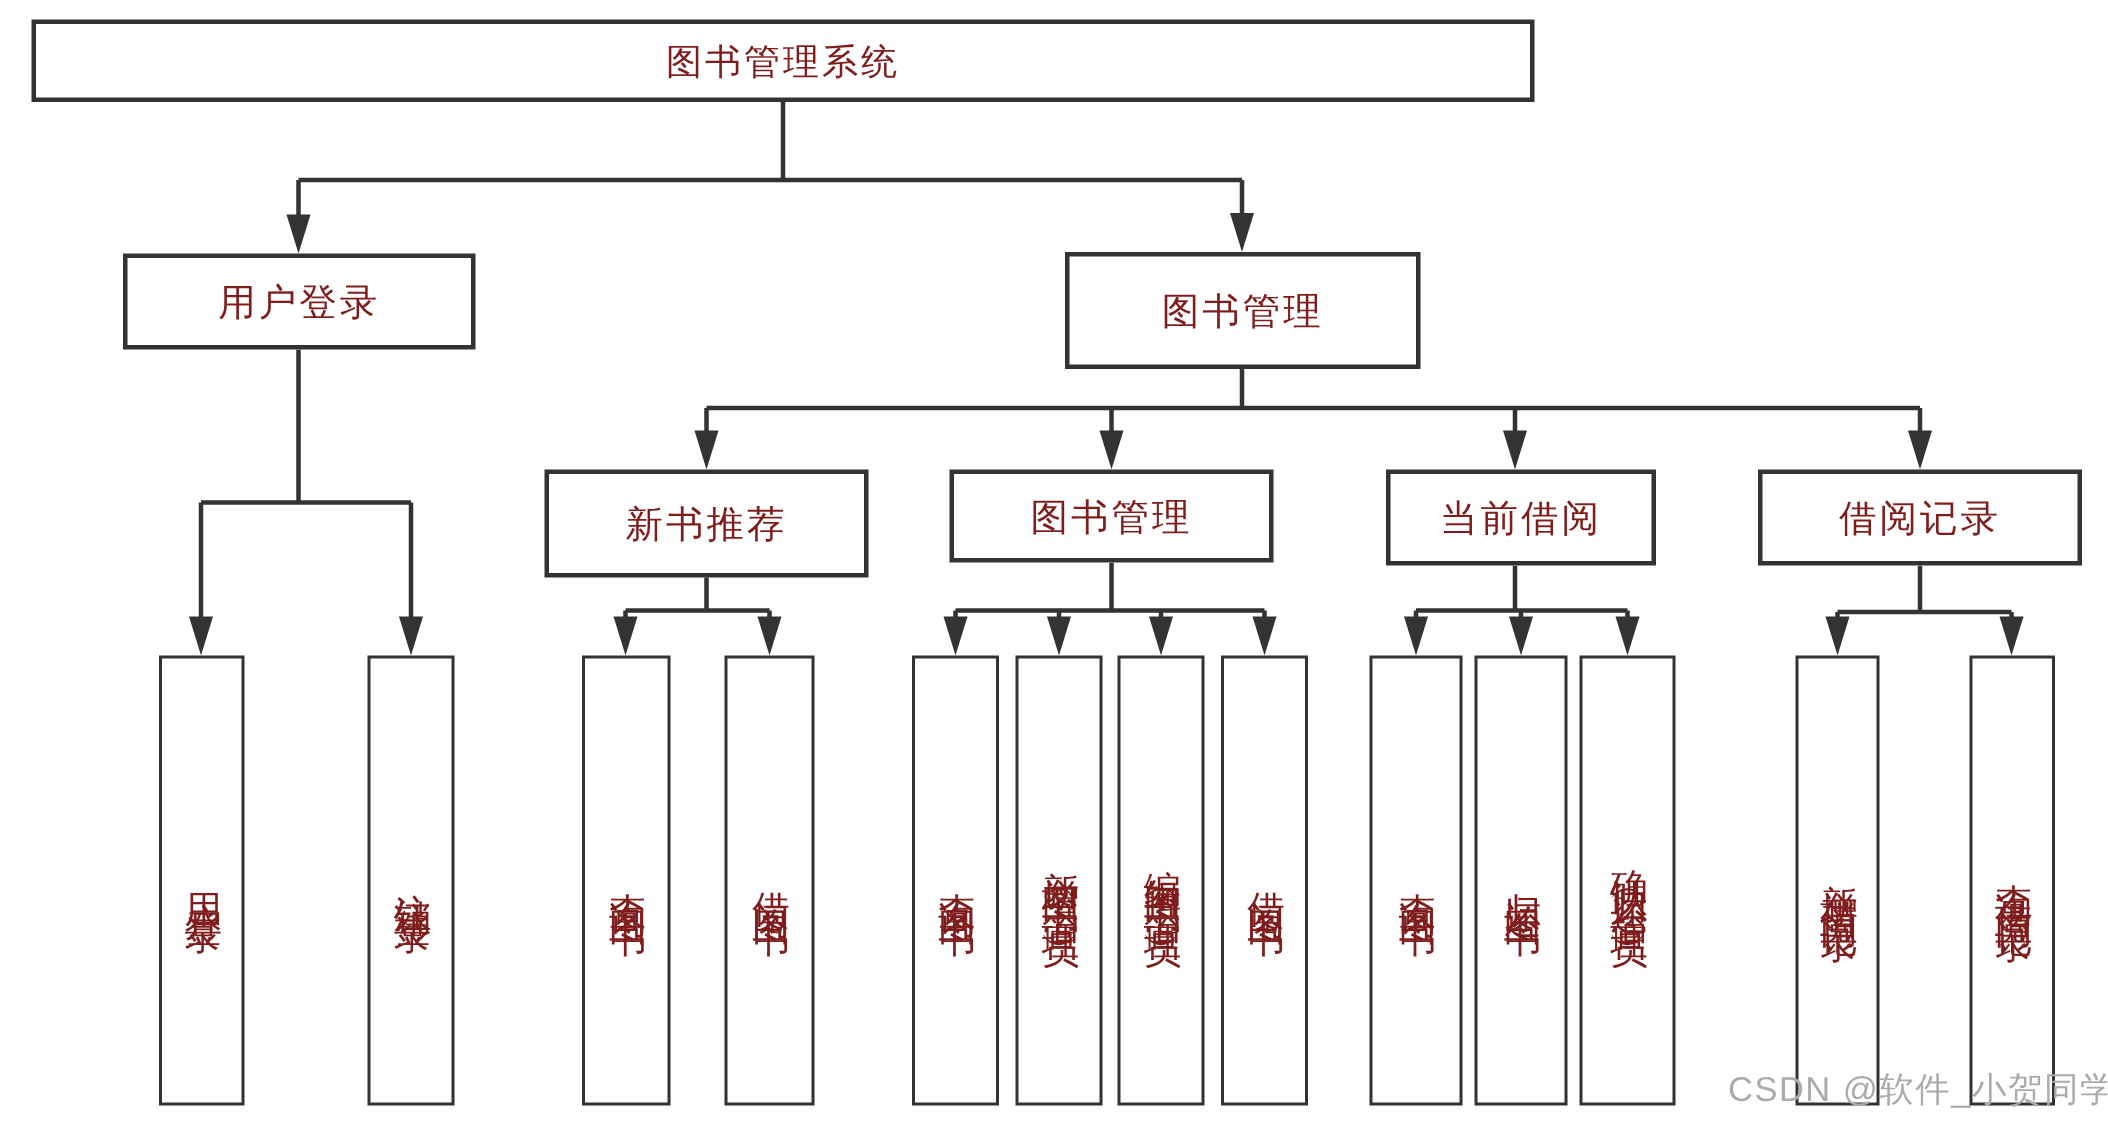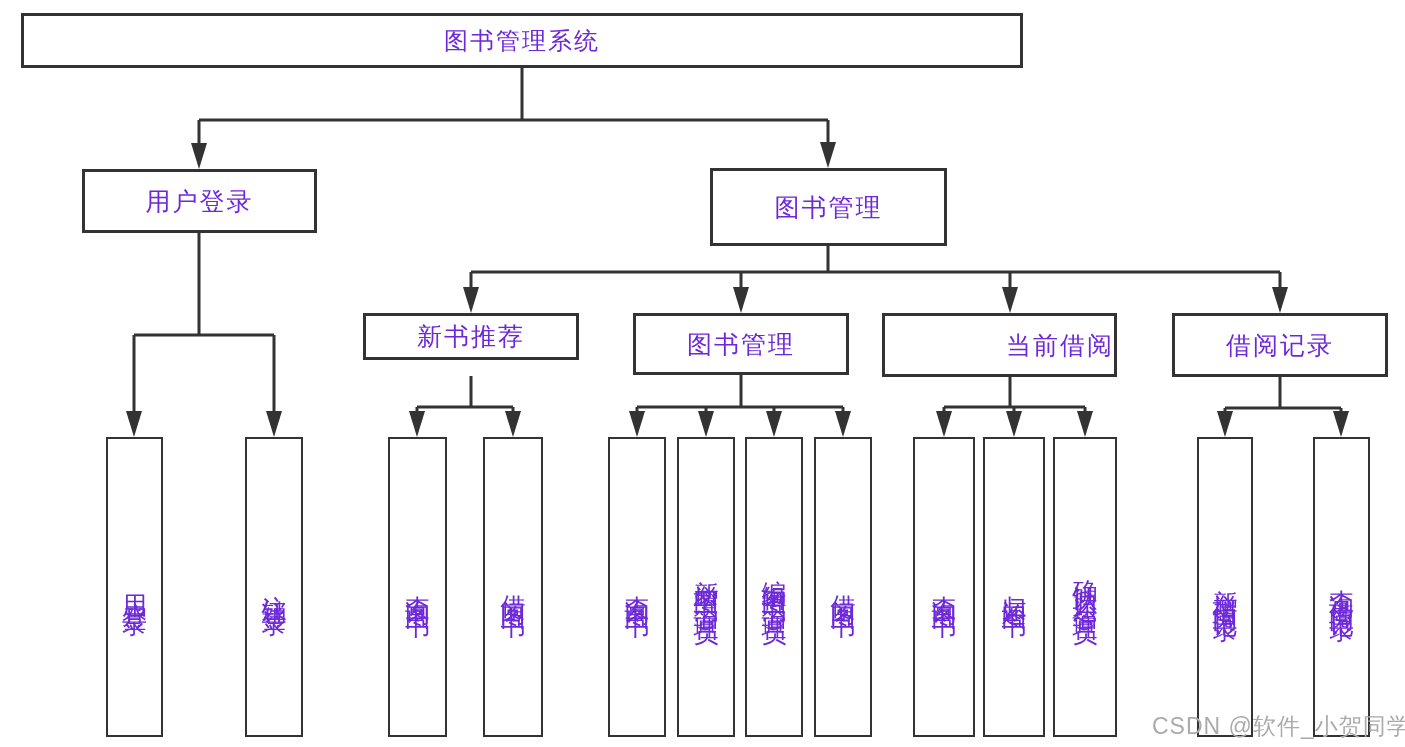--- a/index.html
+++ b/index.html
@@ -23,21 +23,21 @@
     z-index: 1;
   }
   .node {
     position: absolute;
     box-sizing: border-box;
     background: #ffffff;
     border: 3px solid #333333;
     display: flex;
     align-items: center;
     justify-content: center;
-    color: #6d28d9;
+    color: #7f1d1d;
     z-index: 2;
   }
   .hnode span {
     font-size: 25px;
     letter-spacing: 2px;
     white-space: nowrap;
   }
   .root-node span {
     font-size: 24px;
     letter-spacing: 2px;
@@ -113,27 +113,27 @@
     <span>图书管理系统</span>
   </div>
 
   <div class="node hnode" style="left:82px;top:169px;width:235px;height:64px;">
     <span>用户登录</span>
   </div>
   <div class="node hnode" style="left:710px;top:168px;width:237px;height:78px;">
     <span>图书管理</span>
   </div>
 
-  <div class="node hnode" style="left:363px;top:313px;width:216px;height:47px;">
+  <div class="node hnode" style="left:363px;top:313px;width:216px;height:72px;">
     <span>新书推荐</span>
   </div>
   <div class="node hnode" style="left:633px;top:313px;width:216px;height:62px;">
     <span>图书管理</span>
   </div>
-  <div class="node hnode" style="left:882px;top:313px;width:235px;height:64px;justify-content:flex-end;">
+  <div class="node hnode" style="left:924px;top:313px;width:180px;height:64px;">
     <span>当前借阅</span>
   </div>
   <div class="node hnode" style="left:1172px;top:313px;width:216px;height:64px;align-items:center;">
     <span>借阅记录</span>
   </div>
 
   <div class="node vnode" style="left:106px;top:437px;width:57px;height:300px;">
     <span>用户登录</span>
   </div>
   <div class="node vnode" style="left:245px;top:437px;width:58px;height:300px;">

